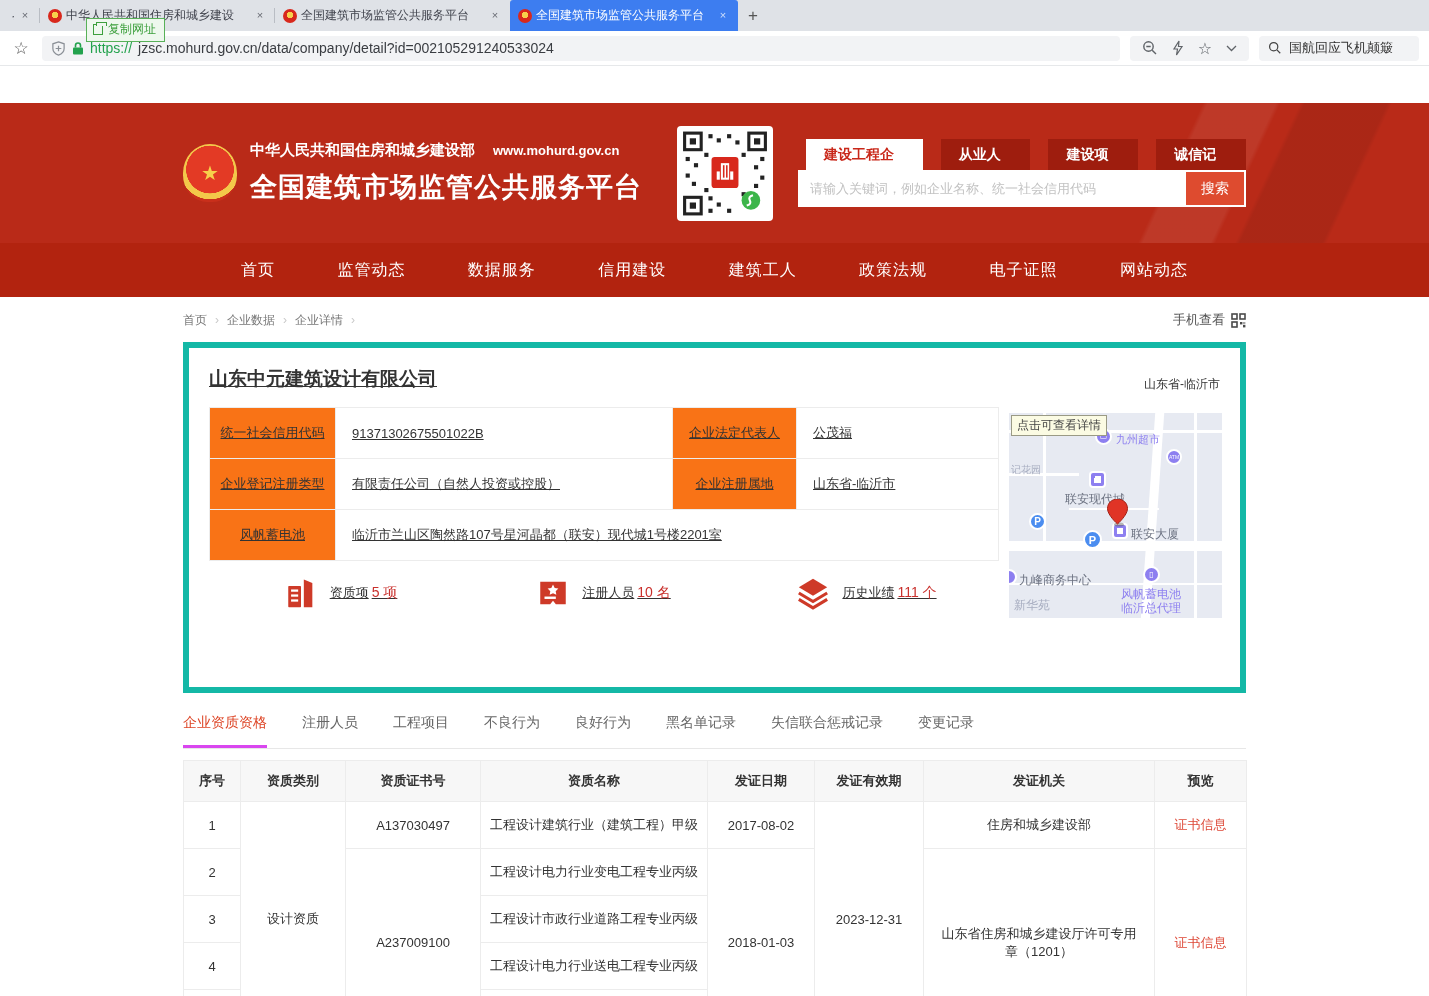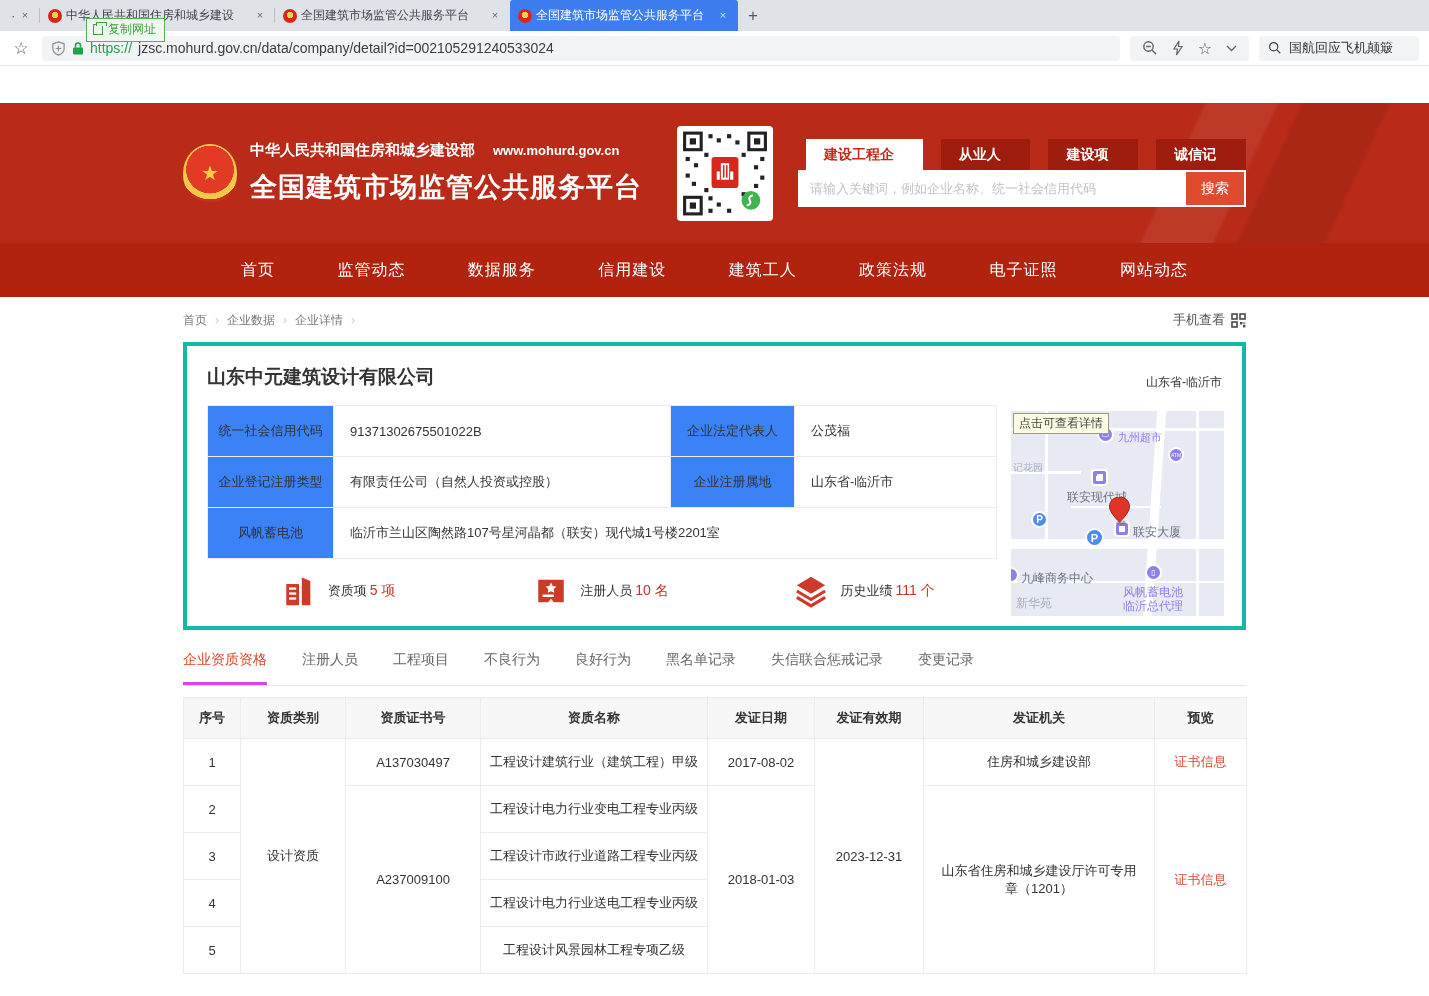--- a/index.html
+++ b/index.html
@@ -69,28 +69,28 @@
   .nav-item { color:#fff; font-size:16px; letter-spacing:1px; cursor:pointer; }
 
   
   .content { width:1063px; margin:0 auto; }
   .crumb-row { margin-top:14px; display:flex; align-items:center; font-size:12px; color:#888; }
   .crumb { color:#777; cursor:pointer; }
   .crumb-sep { color:#c9c9c9; margin:0 8px; }
   .crumb-sep::before { content:"›"; }
   .mobile-view { margin-left:auto; display:flex; align-items:center; gap:6px; color:#555; font-size:13px; cursor:pointer; }
 
-  .company-card { margin-top:13px; border:4px solid #14b8a6; height:288px; position:relative; padding:18px 18px 0 20px; }
+  .company-card { margin-top:13px; border:6px solid #14b8a6; height:351px; position:relative; padding:18px 18px 0 20px;text-decoration:underline; }
   .card-head { display:flex; align-items:center; justify-content:space-between; width:789px; }
   .company-name { font-size:19px; font-weight:bold; color:#333; }
   .company-region { font-size:12px; color:#333; }
 
   table.info { border-collapse:collapse; width:789px; margin-top:15px; table-layout:fixed; }
   table.info td { border:1px solid #ececec; height:51px; font-size:13px; }
-  td.ilabel { background:#3b82f6; text-align:center; color:#333; }
+  td.ilabel { background:#f97316; text-align:center; color:#333; }
   td.ival { padding:0 16px; color:#333; }
 
   .stats-row { width:789px; display:flex; margin-top:15px; }
   .stat { flex:1; display:flex; align-items:center; justify-content:center; gap:12px; }
   .stat-txt { display:flex; flex-direction:row; gap:3px; }
   .stat-label { font-size:13px; color:#333; }
   .stat-value { font-size:14px; color:#c9302c; }
 
   
   .map { position:absolute; top:65px; right:18px; width:213px; height:205px; background:#e7eaf2; overflow:hidden; cursor:pointer; }

